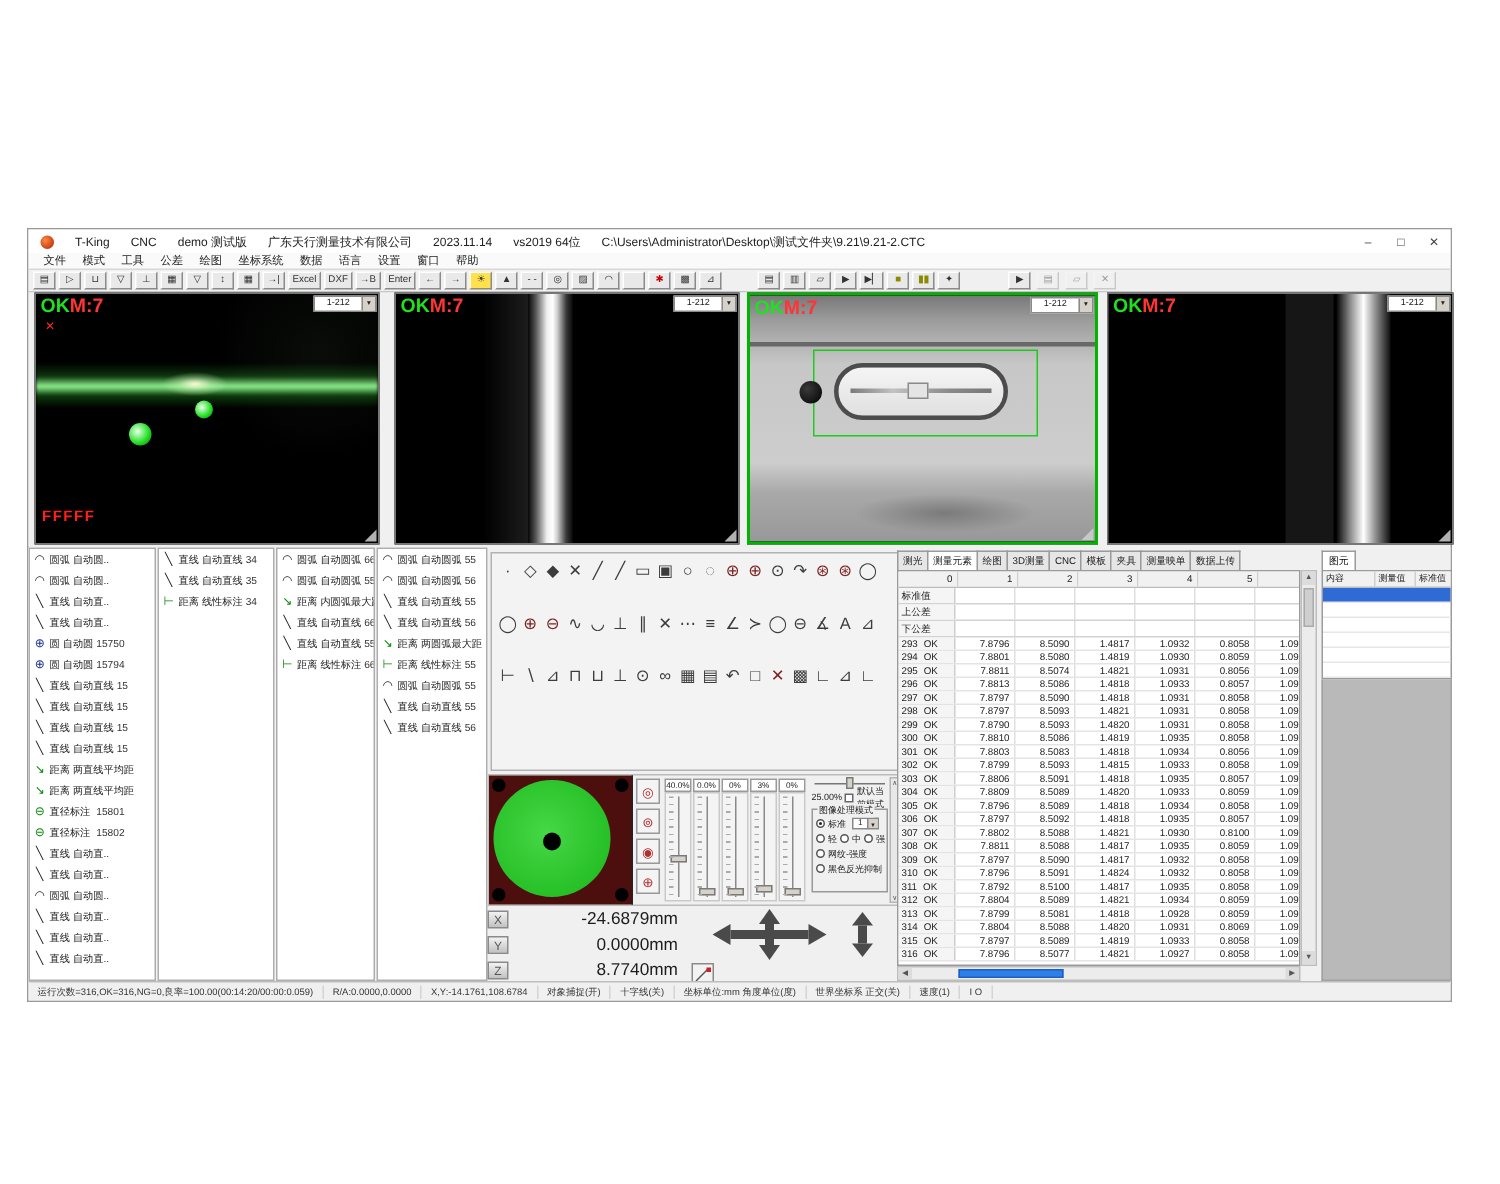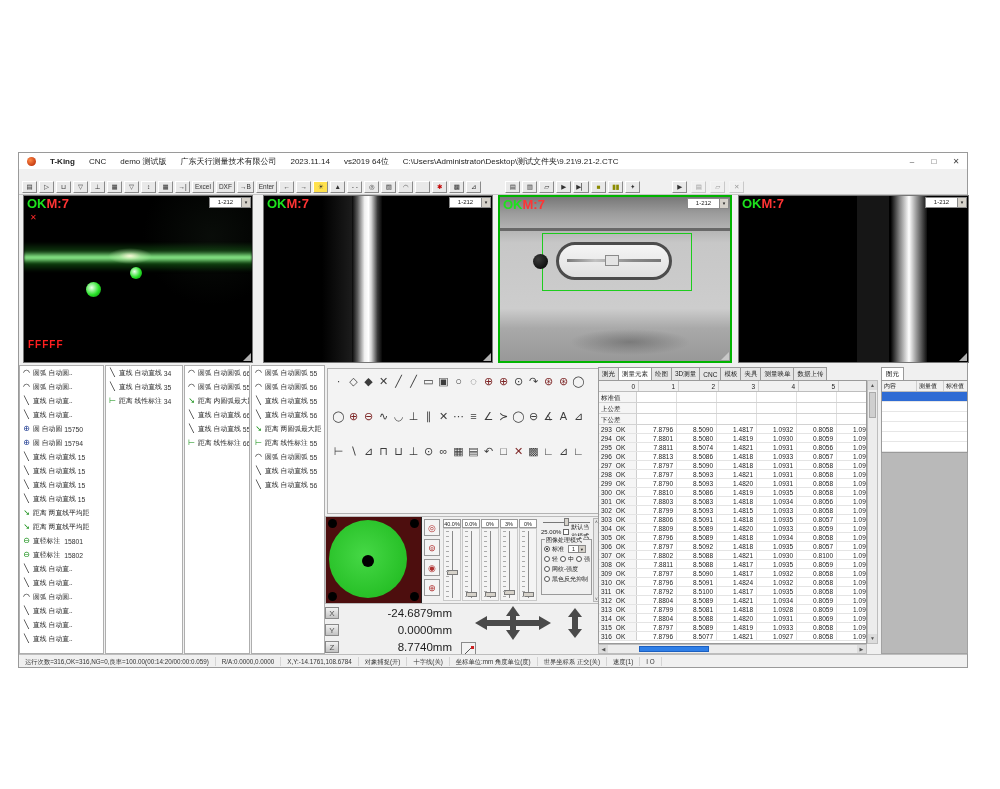--- a/index.html
+++ b/index.html
@@ -3,21 +3,21 @@
 <meta charset="utf-8">
 <style>
   html,body{margin:0;padding:0;background:#fff;}
   *{box-sizing:border-box;font-family:"Liberation Sans",sans-serif;}
   .canvas{position:relative;width:1000px;height:789px;background:#fff;overflow:hidden;}
   .app{position:absolute;left:18px;top:152px;width:950px;height:516px;background:#f0f0f0;border:1px solid #9a9a9a;}
 
   
   .titlebar{position:absolute;left:0;top:0;right:0;height:16px;background:#fff;display:flex;align-items:center;font-size:8px;color:#222;padding-left:8px;gap:14px;white-space:nowrap;}
   .logo{width:9px;height:9px;border-radius:50%;background:radial-gradient(circle at 35% 35%,#ff8844,#b02000);flex:0 0 auto;}
-  .t-bold{font-weight:bold;}
+  .t-bold{font-weight:normal;}
   .winbtns{margin-left:auto;display:flex;height:16px;}
   .winbtn{width:22px;height:16px;display:flex;align-items:center;justify-content:center;font-size:8px;color:#444;}
 
   
   .menubar{position:absolute;left:0;top:16px;right:0;height:11px;background:#fafafa;border-bottom:1px solid #d8d8d8;display:flex;align-items:center;gap:11px;padding-left:10px;font-size:7.5px;color:#222;}
 
   
   .toolbar{position:absolute;left:0;top:27px;right:0;height:15px;background:#f0f0f0;border-bottom:1px solid #c6c6c6;display:flex;align-items:center;padding:0 3px;gap:2px;}
   .tbtn{height:12px;min-width:15px;padding:0 2px;border:1px solid;border-color:#ffffff #8a8a8a #8a8a8a #ffffff;background:#e9e9e9;font-size:6.5px;color:#333;display:flex;align-items:center;justify-content:center;line-height:1;}
   .tbtn.yellow{background:#ffe14d;}
@@ -176,20 +176,34 @@
       <span>2023.11.14</span>
       <span>vs2019 64位</span>
       <span>C:\Users\Administrator\Desktop\测试文件夹\9.21\9.21-2.CTC</span>
       <span class="winbtns">
         <span class="winbtn">–</span>
         <span class="winbtn">□</span>
         <span class="winbtn">✕</span>
       </span>
     </div>
 
+    <div class="menubar">
+
+    <span>文件</span>
+        <span>模式</span>
+        <span>工具</span>
+        <span>公差</span>
+        <span>绘图</span>
+        <span>坐标系统</span>
+        <span>数据</span>
+        <span>语言</span>
+        <span>设置</span>
+        <span>窗口</span>
+        <span>帮助</span>
+      </div>
 
     <div class="toolbar">
       <span style="display:flex;gap:2px;">
 
       <span class="tbtn">▤</span>
           <span class="tbtn">▷</span>
           <span class="tbtn">⊔</span>
           <span class="tbtn">▽</span>
           <span class="tbtn">⊥</span>
           <span class="tbtn">▦</span>

